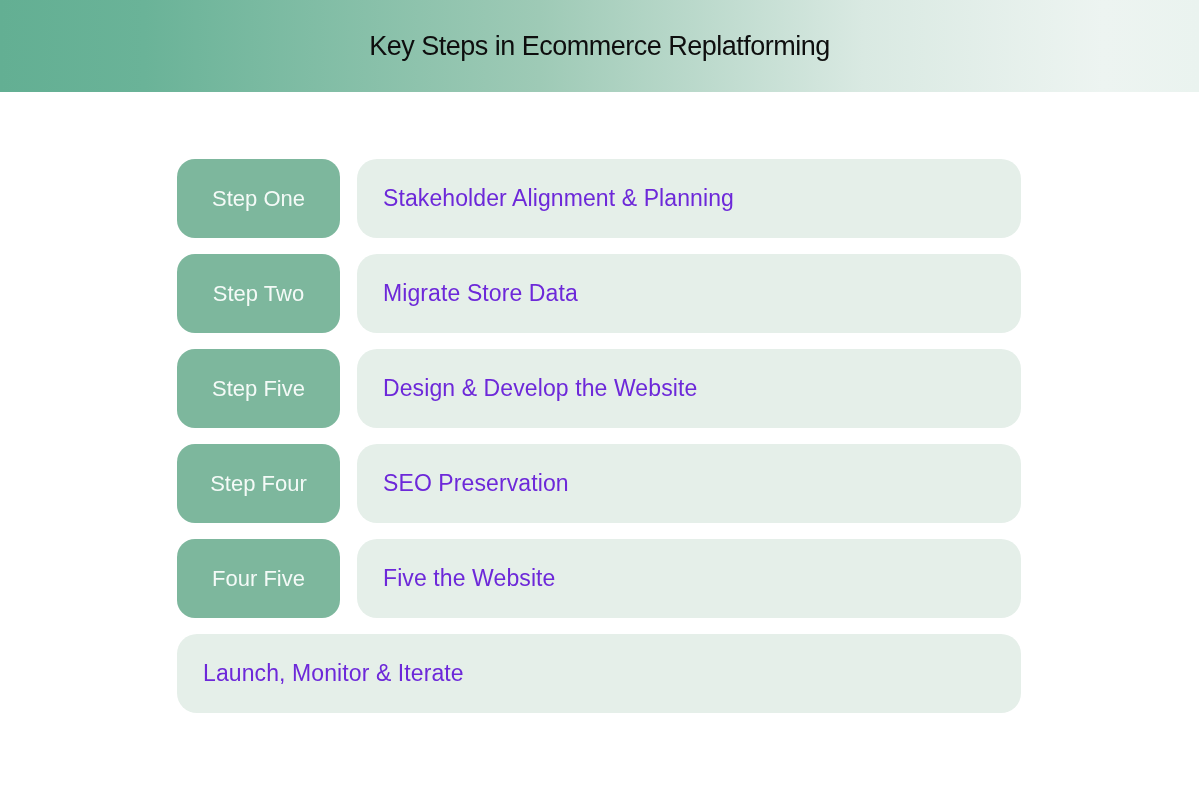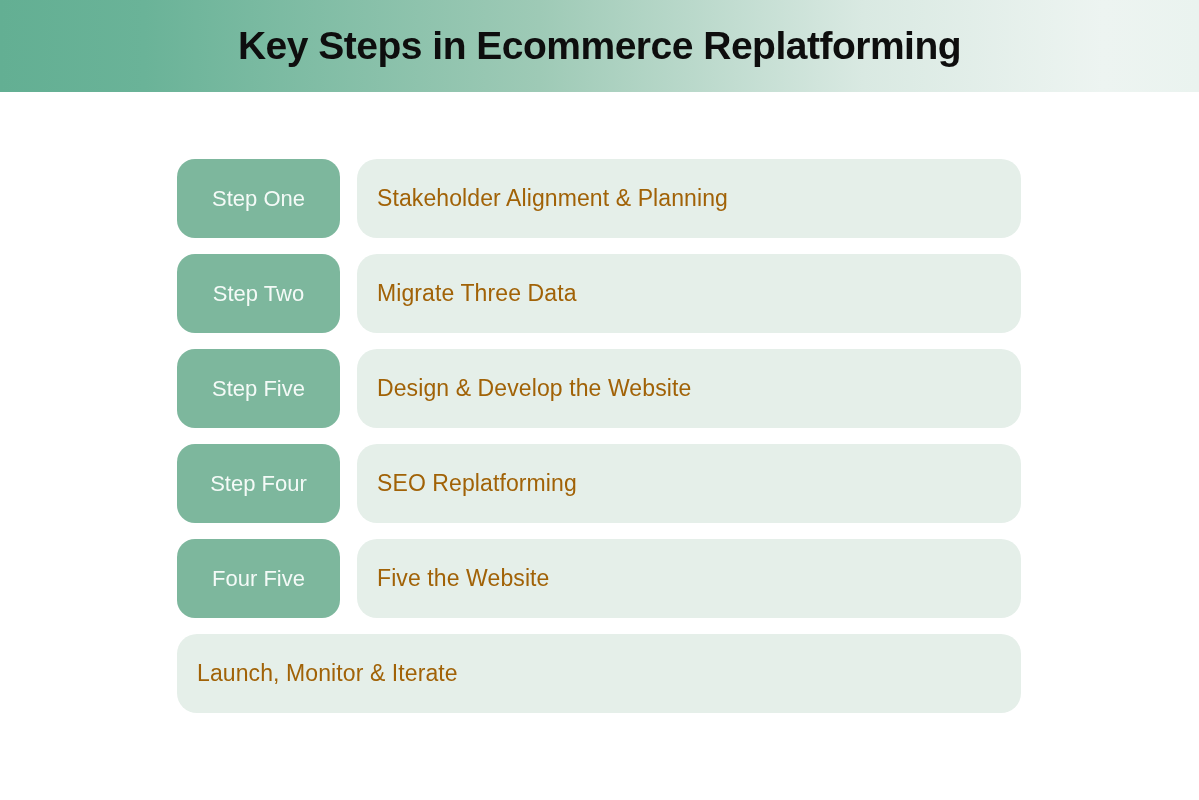--- a/index.html
+++ b/index.html
@@ -17,22 +17,22 @@
   .header {
     width: 1199px;
     height: 92px;
     background: linear-gradient(to right, #63af93 0%, #6ab398 12%, #9ecab6 45%, #d9e9e2 72%, #edf4f1 92%, #eaf3ef 100%);
     display: flex;
     align-items: center;
     justify-content: center;
   }
   .header h1 {
     margin: 4px;
-    font-size: 39px;
-    font-weight: 700;
+    font-size: 27px;
+    font-weight: 400;
     letter-spacing: -0.5px;
     color: #0e0e0e;
   }
   .steps-wrap {
     position: absolute;
     top: 159px;
     left: 177px;
     width: 844px;
     display: flex;
     flex-direction: column;
@@ -55,22 +55,22 @@
     font-size: 22px;
     font-weight: 400;
     margin-right: 17px;
   }
   .step-desc {
     flex: 1;
     background: #e5efe9;
     border-radius: 20px;
     display: flex;
     align-items: center;
-    padding-left: 20px;
-    color: #a16207;
+    padding-left: 26px;
+    color: #6d28d9;
     font-size: 23px;
     font-weight: 500;
     letter-spacing: 0.1px;
   }
 </style>
 </head>
 <body>
 
 <div class="header">
   <h1>Key Steps in Ecommerce Replatforming</h1>
@@ -78,31 +78,31 @@
 
 <div class="steps-wrap">
 
   <div class="step-row">
     <div class="step-badge">Step One</div>
     <div class="step-desc">Stakeholder Alignment &amp; Planning</div>
   </div>
 
   <div class="step-row">
     <div class="step-badge">Step Two</div>
-    <div class="step-desc">Migrate Three Data</div>
+    <div class="step-desc">Migrate Store Data</div>
   </div>
 
   <div class="step-row">
     <div class="step-badge">Step Five</div>
     <div class="step-desc">Design &amp; Develop the Website</div>
   </div>
 
   <div class="step-row">
     <div class="step-badge">Step Four</div>
-    <div class="step-desc">SEO Replatforming</div>
+    <div class="step-desc">SEO Preservation</div>
   </div>
 
   <div class="step-row">
     <div class="step-badge">Four Five</div>
     <div class="step-desc">Five the Website</div>
   </div>
 
   <div class="step-row">
     <div class="step-desc">Launch, Monitor &amp; Iterate</div>
   </div>

